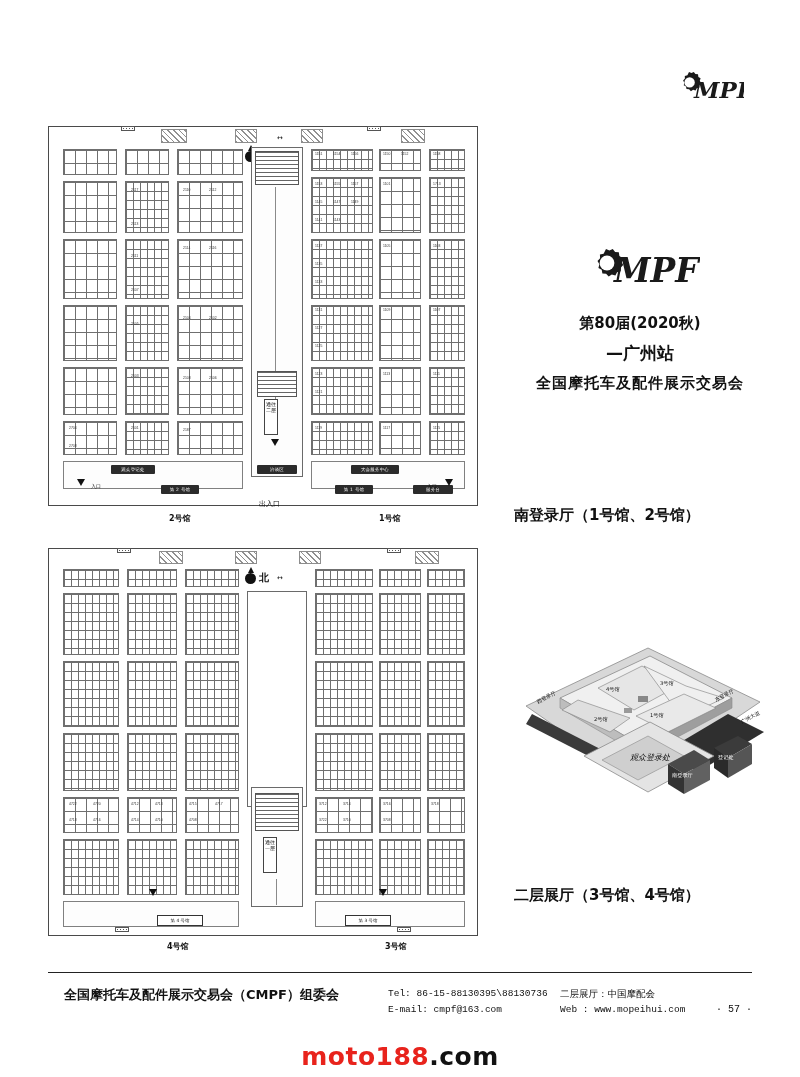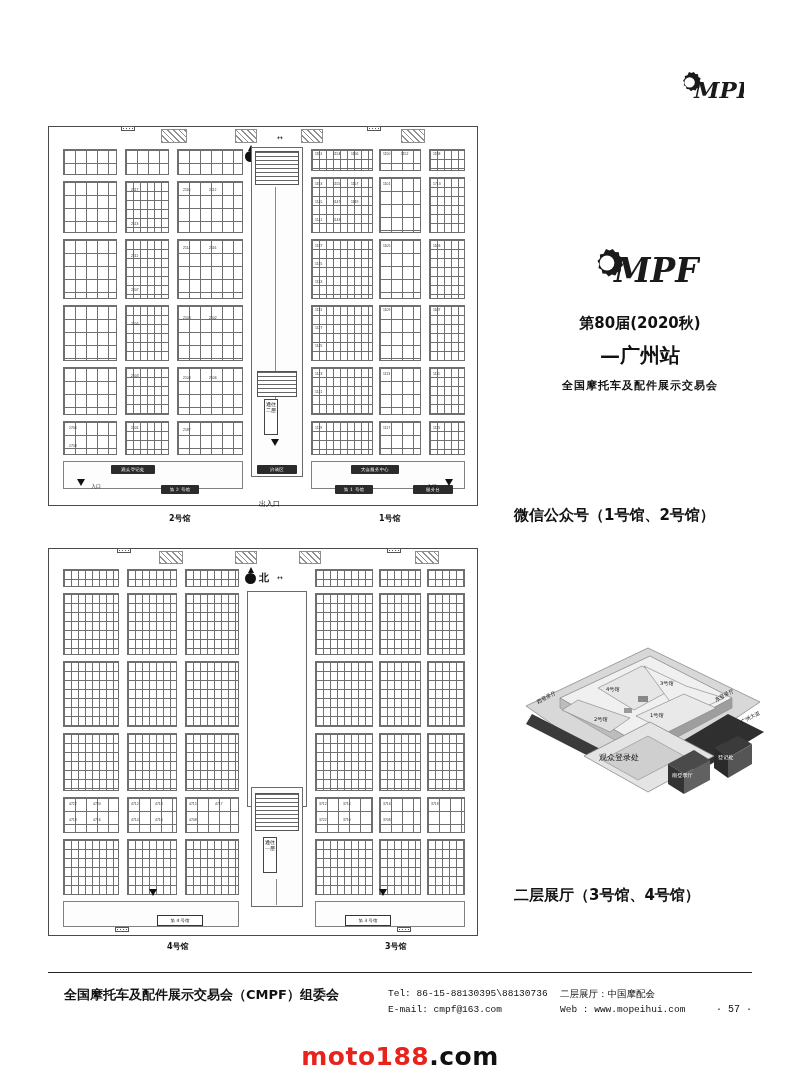--- a/index.html
+++ b/index.html
@@ -214,22 +214,22 @@
     display: block;
   }
   .title-lines {
     text-align: center;
     font-family: "DejaVu Sans", sans-serif;
     font-weight: bold;
     color: #111;
   }
   .title-lines div { margin: 9px 0; }
   .t1 { font-size: 15px; }
-  .t2 { font-size: 20px; }
-  .t3 { font-size: 11px; letter-spacing: 1px; }
+  .t2 { font-size: 17px; }
+  .t3 { font-size: 15px; letter-spacing: 1px; }
   .t4 { font-size: 15px; }
   .floor-caption {
     font-family: "DejaVu Sans", sans-serif;
     font-weight: bold;
     font-size: 15px;
     color: #111;
     margin-top: 26px;
     padding-left: 6px;
   }
   #caption-floor1 { position: absolute; left: 508px; top: 480px; }
@@ -607,21 +607,21 @@
       <text x="34" y="36" font-family="DejaVu Serif, serif" font-size="33" font-weight="bold" font-style="italic" fill="#1a1a1a">MPF</text>
     </svg>
   </div>
   <div class="title-lines">
     <div class="t1">第80届(2020秋)</div>
     <div class="t2">—广州站</div>
     <div class="t3">全国摩托车及配件展示交易会</div>
   </div>
 </div>
 
-<div class="floor-caption" id="caption-floor1">微信公众号（1号馆、2号馆）</div>
+<div class="floor-caption" id="caption-floor1">南登录厅（1号馆、2号馆）</div>
 <div class="floor-caption" id="caption-floor2">二层展厅（3号馆、4号馆）</div>
 
 <div class="iso">
   <svg width="250" height="200" viewBox="0 0 250 200">
 
     <polygon points="8,70 130,12 242,66 120,148" fill="#d8d8d8" stroke="#8a8a8a" stroke-width="0.8"></polygon>
 
     <polygon points="42,62 132,20 214,62 124,110" fill="#f0f0f0" stroke="#8a8a8a" stroke-width="0.8"></polygon>
     <polygon points="42,62 124,110 124,120 42,72" fill="#bdbdbd" stroke="#8a8a8a" stroke-width="0.6"></polygon>
     <polygon points="214,62 124,110 124,120 214,72" fill="#9e9e9e" stroke="#8a8a8a" stroke-width="0.6"></polygon>
@@ -647,21 +647,21 @@
 
     <rect x="120" y="60" width="10" height="6" fill="#888"></rect>
     <rect x="106" y="72" width="8" height="5" fill="#9a9a9a"></rect>
   </svg>
   <div class="iso-text" style="left:88px;top:50px;">4号馆</div>
   <div class="iso-text" style="left:142px;top:44px;">3号馆</div>
   <div class="iso-text" style="left:76px;top:80px;">2号馆</div>
   <div class="iso-text" style="left:132px;top:76px;">1号馆</div>
   <div class="iso-text rot" style="left:18px;top:58px;">西登录厅</div>
   <div class="iso-text rot" style="left:196px;top:56px;">东登录厅</div>
-  <div class="iso-text big" style="left:81px;top:116px;">观众登录处</div>
+  <div class="iso-text big" style="left:112px;top:116px;font-style:italic;">观众登录处</div>
   <div class="iso-text white" style="left:154px;top:136px;">南登录厅</div>
   <div class="iso-text white" style="left:200px;top:118px;">登记处</div>
   <div class="iso-text rot" style="left:222px;top:78px;">广州大道</div>
 </div>
 
 <div class="footer-rule"></div>
 <div class="footer">
   <div class="f-org-cn">全国摩托车及配件展示交易会（CMPF）组委会</div>
   <div class="f-tel">Tel: 86-15-88130395\88130736</div>
   <div class="f-mail">E-mail: cmpf@163.com</div>

